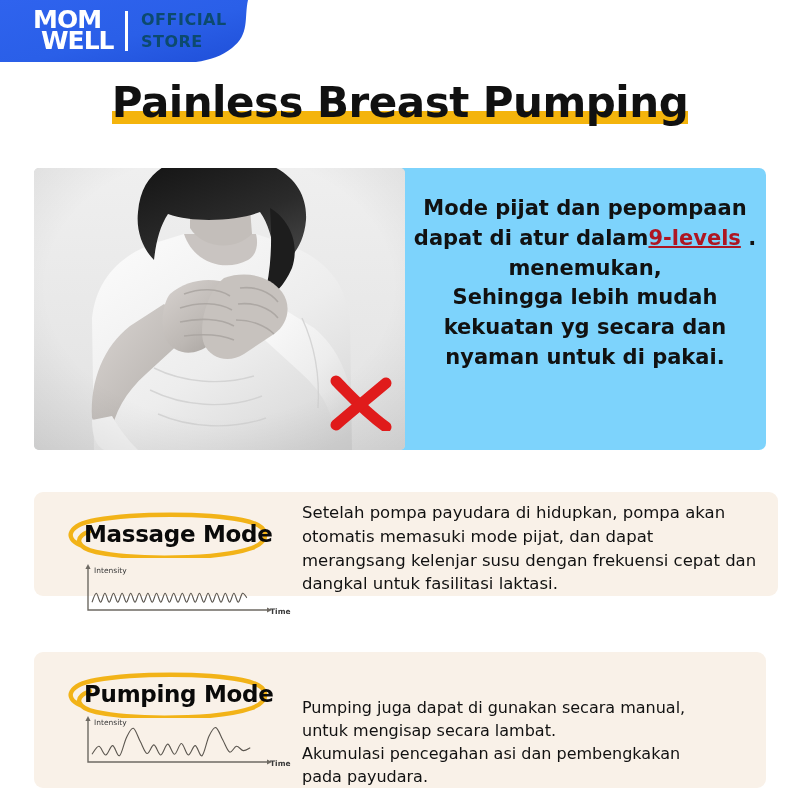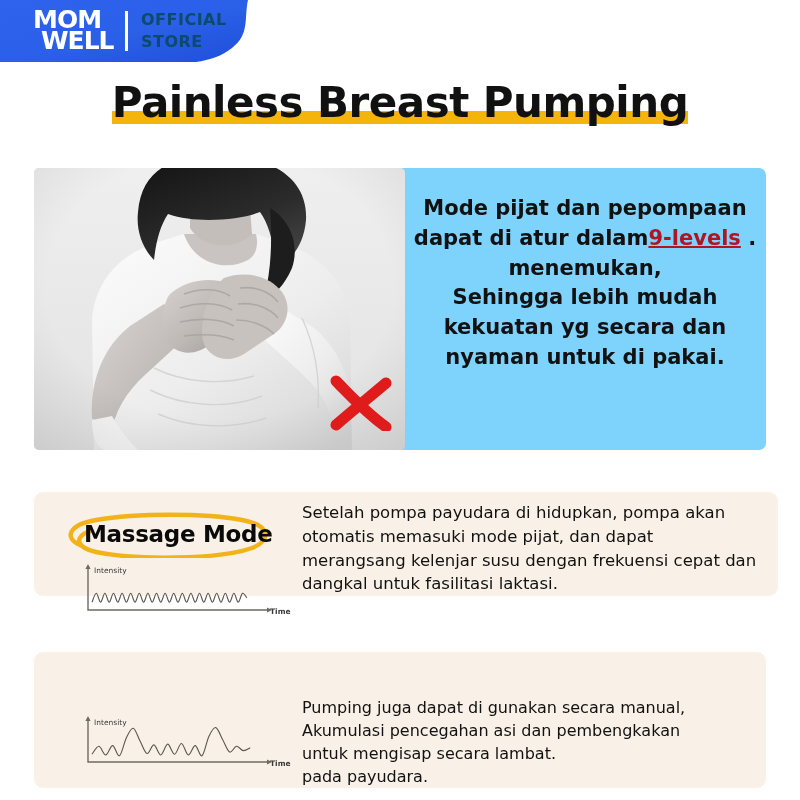--- a/index.html
+++ b/index.html
@@ -282,36 +282,42 @@
       </div>
     </div>
 
     <div class="mode-right">
       <div class="mode-desc">Setelah pompa payudara di hidupkan, pompa akan otomatis memasuki mode pijat, dan dapat merangsang kelenjar susu dengan frekuensi cepat dan dangkal untuk fasilitasi laktasi.</div>
     </div>
   </div>
 
   <div class="card card-pumping">
     <div class="mode-left">
+      <div class="mode-title-wrap">
+        <svg class="mode-ellipse" width="226" height="46" viewBox="0 0 226 46">
+          <path d="M24,33 C8,26 12,13 40,8 C80,1 150,1 186,8 C214,13 216,28 196,36 C162,48 78,48 40,40 C22,36 16,26 34,19" stroke="#f2b318" stroke-width="4.4" fill="none" stroke-linecap="round"></path>
+        </svg>
+        <div class="mode-title">Pumping Mode</div>
+      </div>
 
       <div class="wave-box">
         <svg width="218" height="58" viewBox="0 0 218 58">
           <path d="M14,4 L14,48 L196,48" stroke="#6e6a63" stroke-width="1.4" fill="none"></path>
           <path d="M14,2 L11.4,7 L16.6,7 Z" fill="#6e6a63"></path>
           <path d="M198,48 L193,45.4 L193,50.6 Z" fill="#6e6a63"></path>
           <text x="20" y="11" font-family="DejaVu Sans, sans-serif" font-size="7.5" fill="#3a3a3a">Intensity</text>
           <text x="196" y="52" font-family="DejaVu Sans, sans-serif" font-size="7.5" font-weight="bold" fill="#3a3a3a">Time</text>
           <path id="pumping-wave" stroke="#5a554e" stroke-width="1.1" fill="none" d="M18.00,40.24 C19.15,38.92 22.59,32.20 24.88,32.32 C27.17,32.44 29.47,41.08 31.76,40.96 C34.05,40.84 36.35,31.48 38.64,31.60 C40.93,31.72 43.23,43.00 45.52,41.68 C47.81,40.36 50.11,28.24 52.40,23.68 C54.69,19.12 56.99,13.72 59.28,14.32 C61.57,14.92 63.87,23.08 66.16,27.28 C68.45,31.48 70.75,38.92 73.04,39.52 C75.33,40.12 77.63,30.64 79.92,30.88 C82.21,31.12 84.51,41.08 86.80,40.96 C89.09,40.84 91.39,30.28 93.68,30.16 C95.97,30.04 98.27,40.36 100.56,40.24 C102.85,40.12 105.15,29.32 107.44,29.44 C109.73,29.56 112.03,40.60 114.32,40.96 C116.61,41.32 118.91,31.48 121.20,31.60 C123.49,31.72 125.79,43.24 128.08,41.68 C130.37,40.12 132.67,26.92 134.96,22.24 C137.25,17.56 139.55,13.00 141.84,13.60 C144.13,14.20 146.43,21.76 148.72,25.84 C151.01,29.92 153.31,37.00 155.60,38.08 C157.89,39.16 160.19,32.56 162.48,32.32 C164.77,32.08 167.07,36.40 169.36,36.64 C171.65,36.88 175.09,34.24 176.24,33.76"></path>
         </svg>
       </div>
     </div>
 
     <div class="mode-right">
       <div class="mode-desc">
         <div>Pumping juga dapat di gunakan secara manual,</div>
+        <div>untuk mengisap secara lambat.</div>
         <div>Akumulasi pencegahan asi dan pembengkakan</div>
-        <div>untuk mengisap secara lambat.</div>
         <div>pada payudara.</div>
       </div>
     </div>
   </div>
 
 </div>
 
 </body></html>

